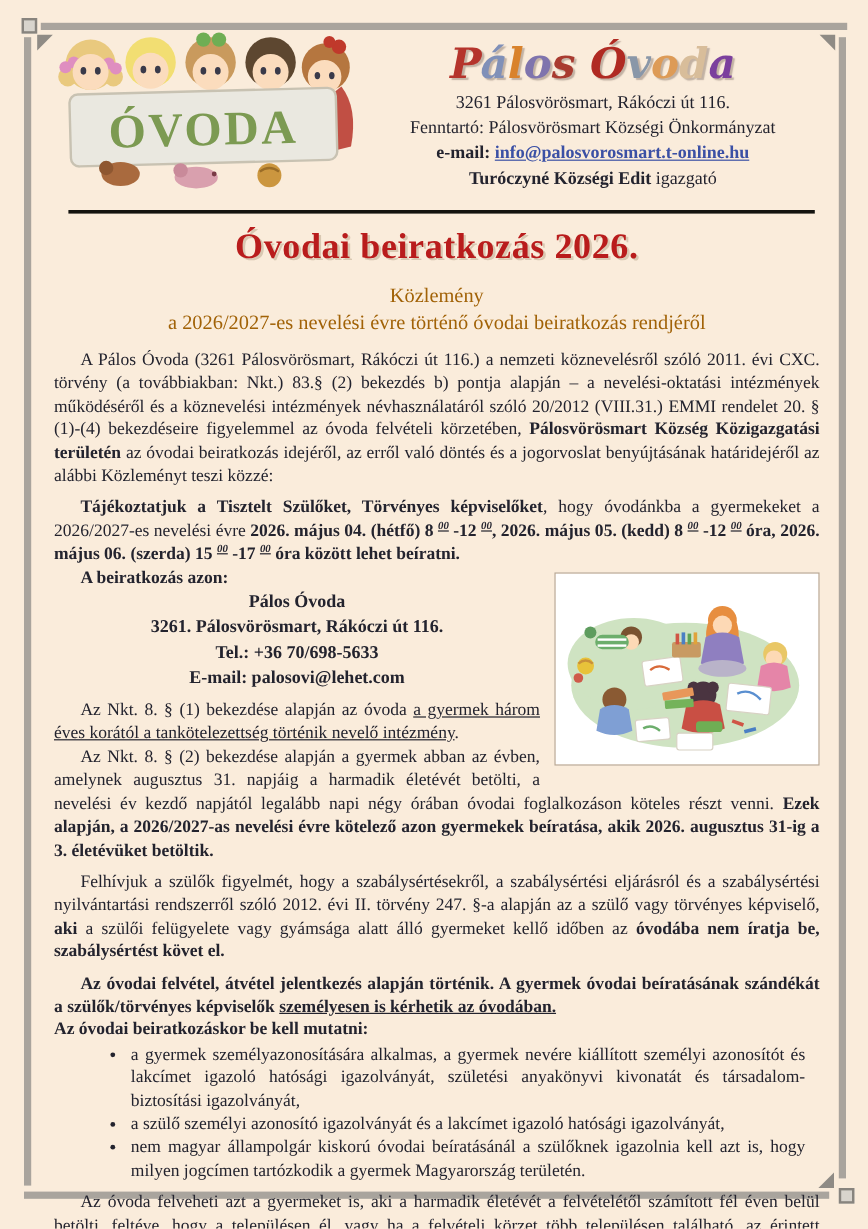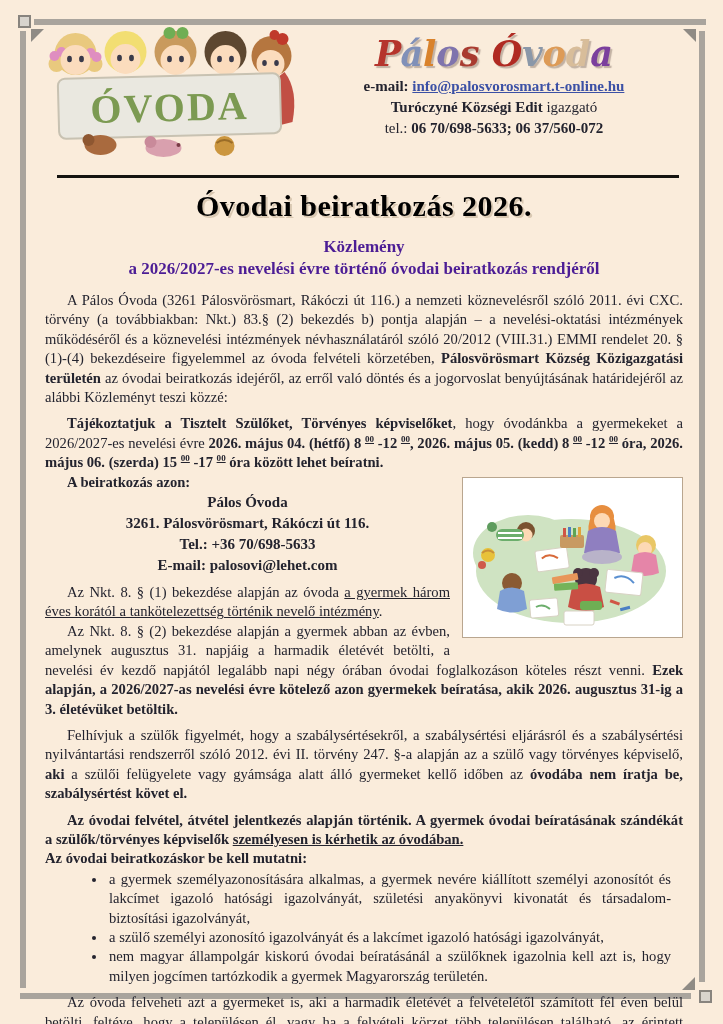--- a/index.html
+++ b/index.html
@@ -28,28 +28,28 @@
   .head-right{flex:1;text-align:center;padding-top:10px;font-size:15px;line-height:21px;}
   .orgname{font-family:"DejaVu Serif",serif;font-style:italic;font-weight:bold;
            font-size:35px;line-height:44px;text-shadow:2px 2px 1px rgba(90,70,60,.35);}
   .b{font-weight:bold;}
   .u{text-decoration:underline;}
   a.email{color:#3b50a5;font-weight:bold;text-decoration:underline;cursor:pointer;margin-top:17px;}
 
   .rule{height:3px;background:#14130f;margin:7px 4px 0 12px;}
 
   .title{margin-top:11px;text-align:center;font-weight:bold;font-size:30px;
-         color:#000000;text-shadow:2px 2px 0 #d9c8b2;letter-spacing:.5px;}
-  .subtitle{margin-top:13px;text-align:center;font-weight:bold;font-size:17px;line-height:22px;color:#4c1d95;}
+         color:#b91c1c;text-shadow:2px 2px 0 #d9c8b2;letter-spacing:.5px;}
+  .subtitle{margin-top:13px;text-align:center;font-weight:normal;font-size:17px;line-height:22px;color:#a16207;}
 
   .bodytext{margin-top:11px;font-size:14.6px;line-height:19.4px;text-align:justify;}
   .bodytext p{margin:0;}
   .ind{text-indent:22px;}
   .gap{margin-top:7px !important;}
-  sup{font-size:62%;line-height:0;vertical-align:super;}
+  sup{font-size:62%;line-height:0;vertical-align:super;font-style:italic;}
 
   .illustration{float:right;width:209px;height:149px;background:#ffffff;border:1px solid #b9a68f;
                 padding:5px;margin:4px 0 6px 12px;}
   .venue{font-weight:bold;text-align:center;font-size:15px;line-height:21px;text-indent:0;}
 
   ul.docs{margin:1px 12px 2px 0;padding-left:62px;}
   ul.docs li{text-align:justify;margin:0;padding-left:2px;}
 </style>
 </head>
 <body>
@@ -126,23 +126,24 @@
             <circle cx="112" cy="120" r="6" fill="#c98a9a"></circle>
               <circle cx="140" cy="123" r="2" fill="#7a3b46"></circle>
             <circle cx="186" cy="124" r="10" fill="#cb963f"></circle>
             <path d="M178 121 q8 -6 16 0" stroke="#9a6c27" stroke-width="2" fill="none"></path>
           </g>
         </svg>
       </div>
 
       <div class="head-right">
         <div class="orgname"><span style="color: rgb(181, 52, 44);">P</span><span style="color: rgb(128, 144, 184);">á</span><span style="color: rgb(217, 130, 43);">l</span><span style="color: rgb(127, 116, 173);">o</span><span style="color: rgb(169, 59, 48);">s</span><span> </span><span style="color: rgb(176, 42, 34);">Ó</span><span style="color: rgb(138, 151, 168);">v</span><span style="color: rgb(221, 155, 87);">o</span><span style="color: rgb(216, 189, 154);">d</span><span style="color: rgb(123, 63, 157);">a</span></div>
+        <div>3261 Pálosvörösmart, Rákóczi út 116.</div>
+        <div>Fenntartó: Pálosvörösmart Községi Önkormányzat</div>
         <div><span class="b">e-mail: </span><a class="email">info@palosvorosmart.t-online.hu</a></div>
         <div><span class="b">Turóczyné Községi Edit</span><span> igazgató</span></div>
-        <div><span>tel.: </span><span class="b">06 70/698-5633; 06 37/560-072</span></div>
       </div>
     </div>
 
     <div class="rule"></div>
 
     <div class="title">Óvodai beiratkozás 2026.</div>
 
     <div class="subtitle">
       <div>Közlemény</div>
       <div>a 2026/2027-es nevelési évre történő óvodai beiratkozás rendjéről</div>

